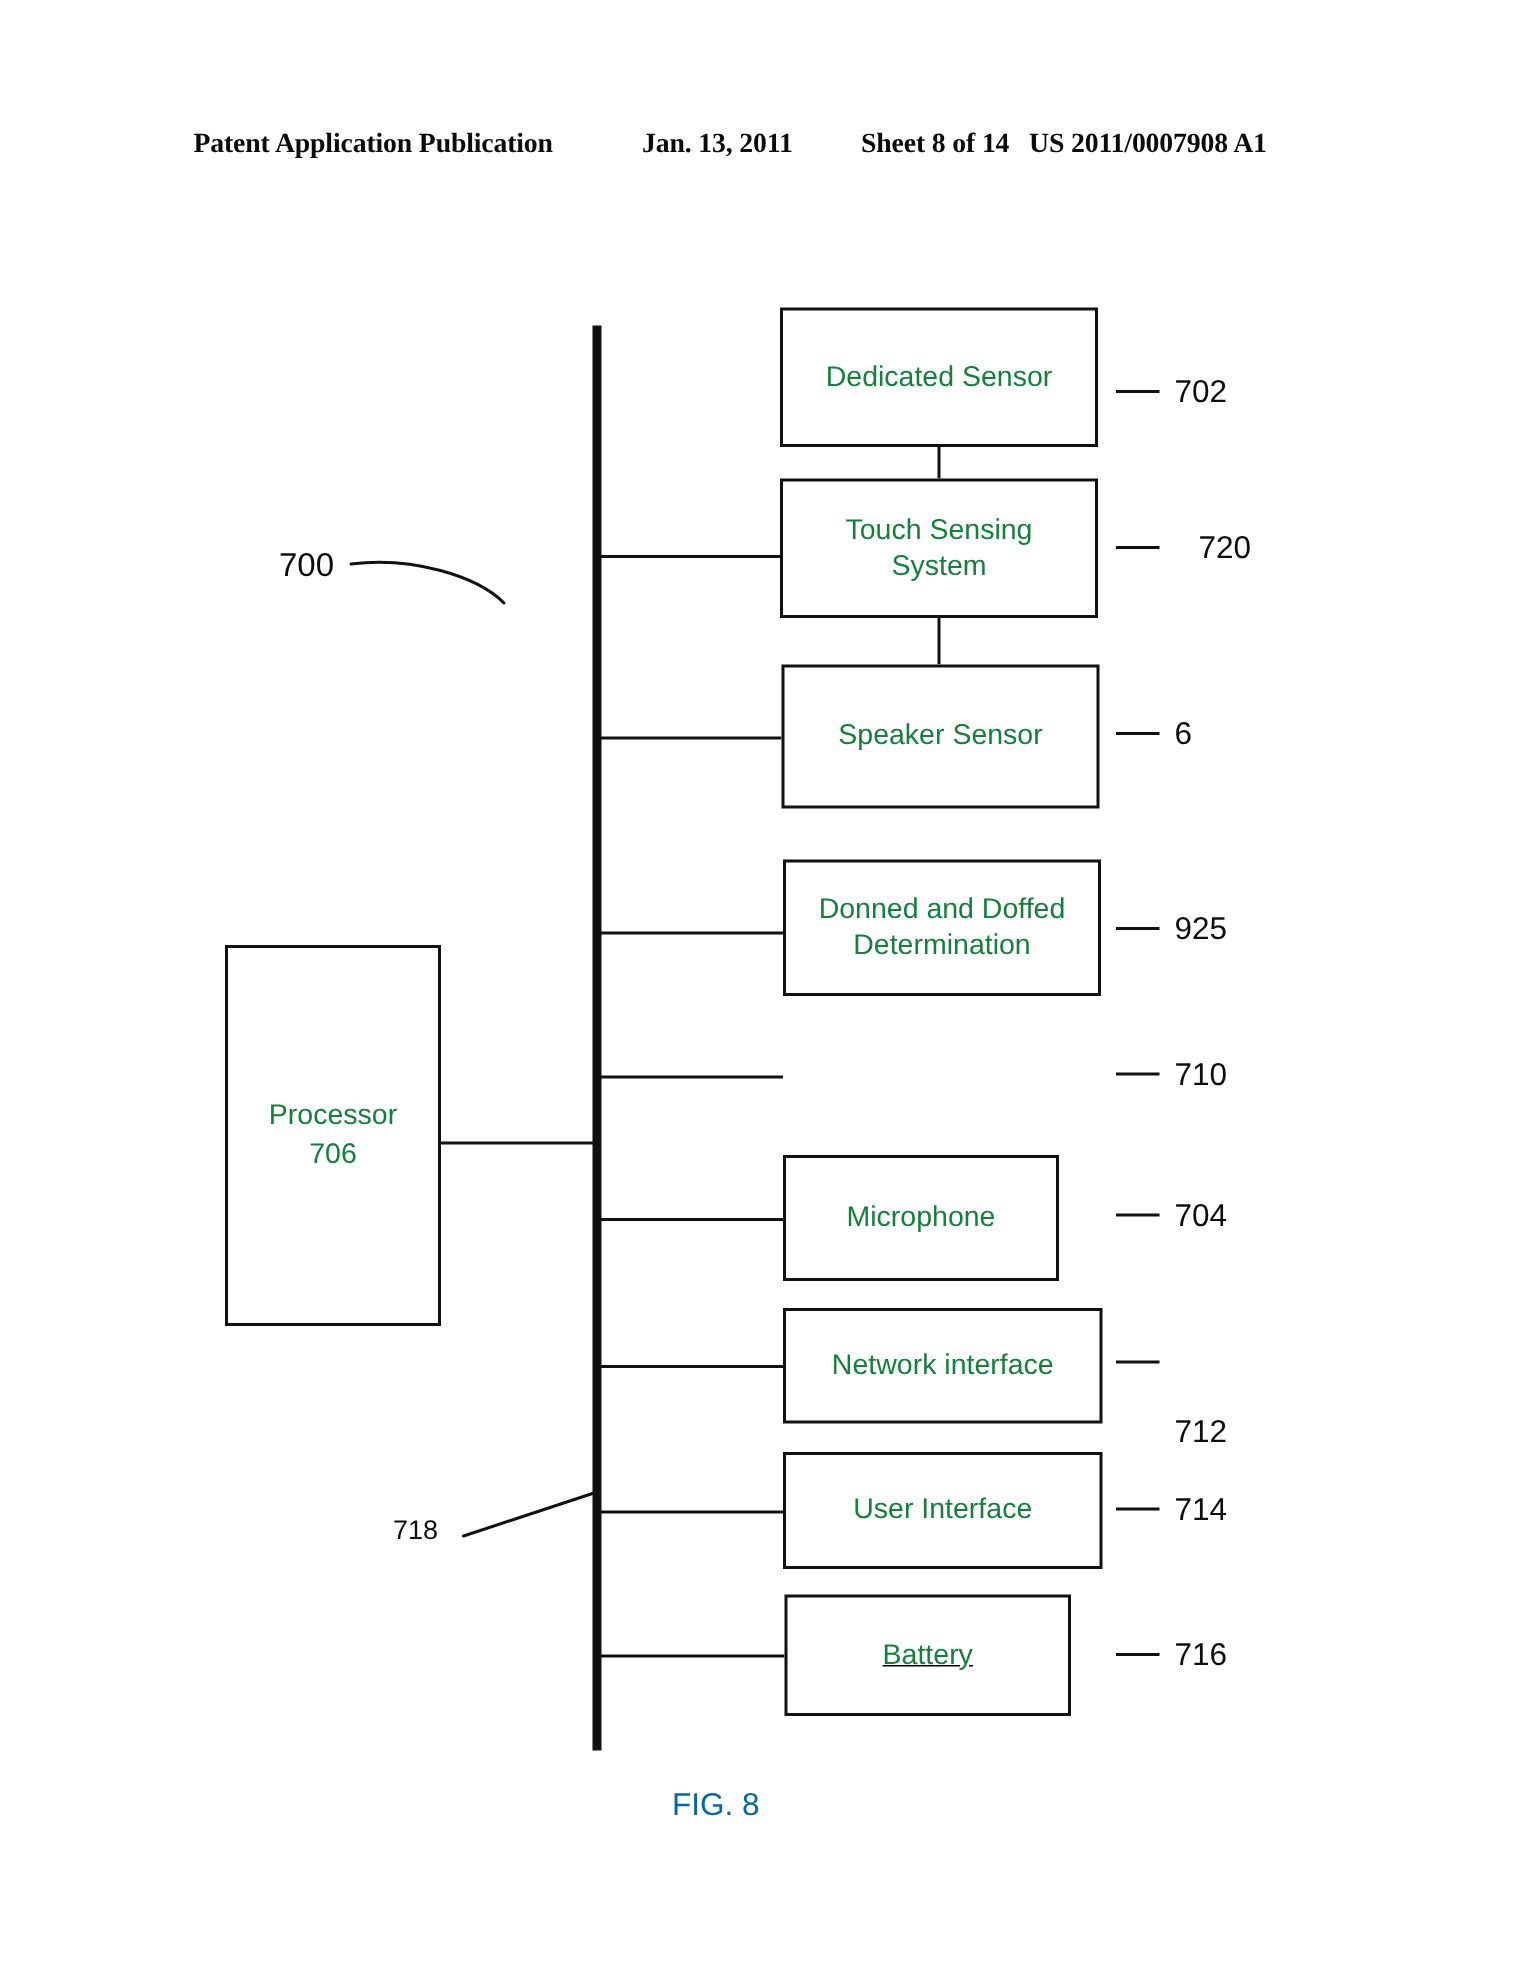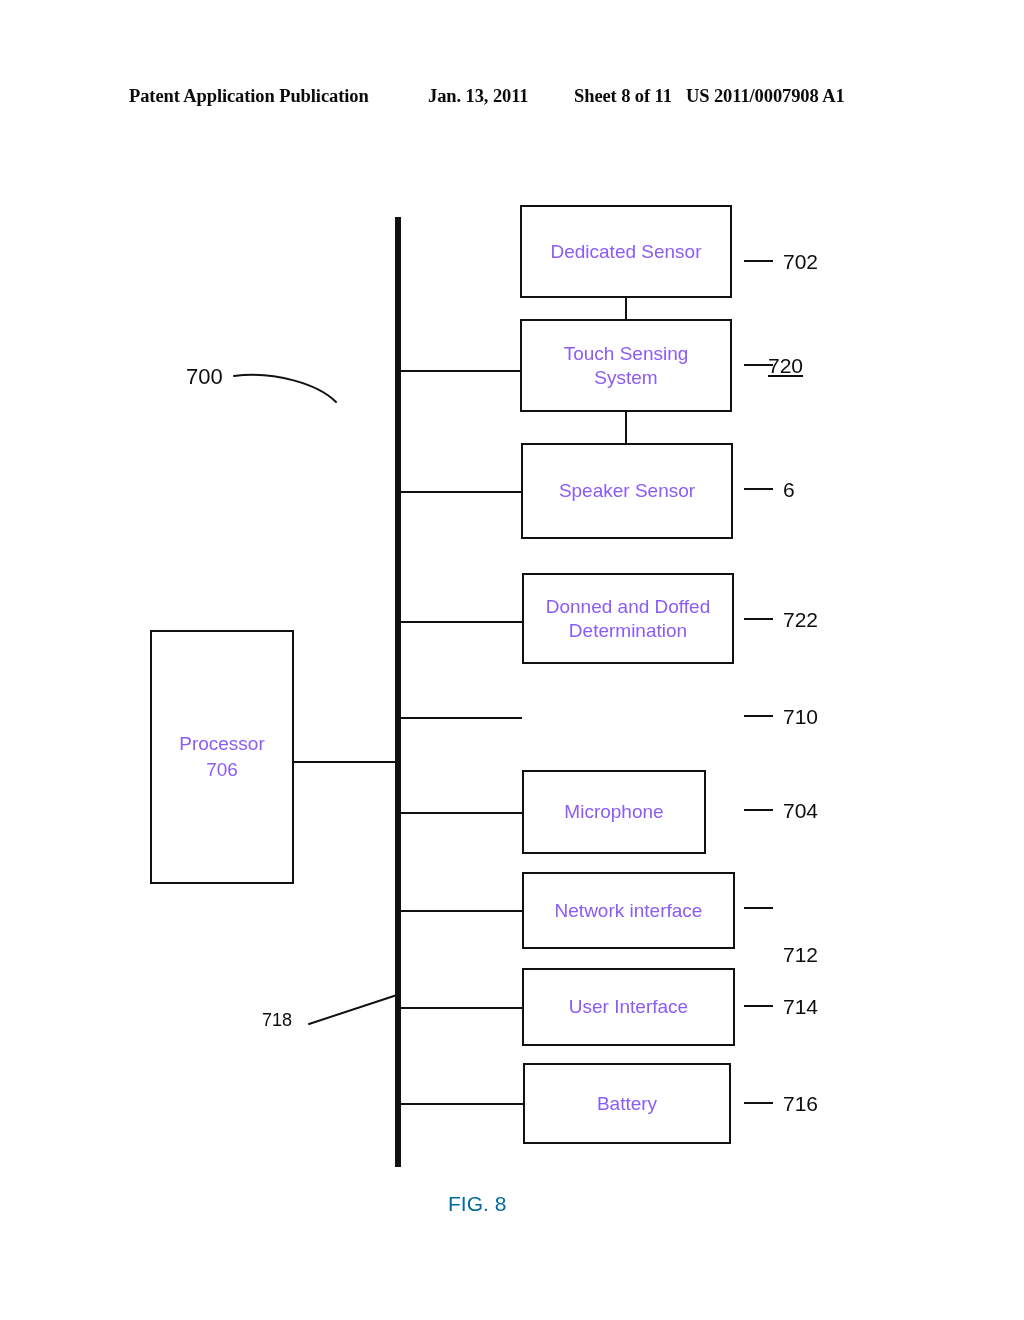--- a/index.html
+++ b/index.html
@@ -63,21 +63,21 @@
     display: flex;
     align-items: center;
     justify-content: center;
     text-align: center;
     z-index: 3;
   }
   .block-label {
     font-family: "Liberation Sans", sans-serif;
     font-size: 19px;
     line-height: 24px;
-    color: #8b5cf6;
+    color: #15803d;
     white-space: pre-line;
     padding: 0 6px;
     text-align: center;
   }
 
   #block-processor {
     left: 150px;
     top: 630px;
     width: 144px;
     height: 254px;
@@ -85,33 +85,33 @@
   #block-processor .block-label { line-height: 26px; }
 
   #block-dedicated-sensor { left: 520px; top: 205px;  width: 212px; height: 93px; }
   #block-touch-sensing    { left: 520px; top: 319px;  width: 212px; height: 93px; }
   #block-speaker-sensor   { left: 521px; top: 443px;  width: 212px; height: 96px; }
   #block-donned-doffed    { left: 522px; top: 573px;  width: 212px; height: 91px; }
   #block-memory           { left: 522px; top: 678px;  width: 211px; height: 80px; }
   #block-microphone       { left: 522px; top: 770px;  width: 184px; height: 84px; }
   #block-network          { left: 522px; top: 872px;  width: 213px; height: 77px; }
   #block-user-interface   { left: 522px; top: 968px;  width: 213px; height: 78px; }
-  #block-battery          { left: 523px; top: 1063px; width: 208px; height: 81px; }
+  #block-battery          { left: 523px; top: 1063px; width: 191px; height: 81px; text-decoration: underline; }
 
   
   .ref-num {
     position: absolute;
     font-family: "Liberation Sans", sans-serif;
     font-size: 21px;
     color: #0d0d0d;
     white-space: nowrap;
     z-index: 4;
   }
   #ref-702 { left: 783px; top: 250px; }
-  #ref-720 { left: 768px; top: 354px; text-decoration: underline; }
+  #ref-720 { left: 799px; top: 354px; }
   #ref-6   { left: 783px; top: 478px; }
   #ref-722 { left: 783px; top: 608px; }
   #ref-710 { left: 783px; top: 705px; }
   #ref-704 { left: 783px; top: 799px; }
   #ref-712 { left: 783px; top: 943px; }
   #ref-714 { left: 783px; top: 995px; }
   #ref-716 { left: 783px; top: 1092px; }
 
   #ref-700 { left: 186px; top: 364px; font-size: 22px; }
   #ref-718 { left: 262px; top: 1010px; font-size: 18px; }
@@ -127,21 +127,21 @@
     white-space: nowrap;
     z-index: 4;
   }
 </style>
 </head>
 <body>
 
 <div id="page-header">
   <span class="hdr-item" id="hdr-pub">Patent Application Publication</span>
   <span class="hdr-item" id="hdr-date">Jan. 13, 2011</span>
-  <span class="hdr-item" id="hdr-sheet">Sheet 8 of 11</span>
+  <span class="hdr-item" id="hdr-sheet">Sheet 8 of 14</span>
   <span class="hdr-item" id="hdr-num">US 2011/0007908 A1</span>
 </div>
 
 <div id="figure">
 
   <svg id="figure-svg" viewBox="0 0 1024 1320">
 
     <line x1="398" y1="217" x2="398" y2="1167" stroke="#111111" stroke-width="6"></line>
 
     <line x1="294" y1="762" x2="398" y2="762" stroke="#111111" stroke-width="2"></line>
@@ -209,21 +209,21 @@
     <span class="block-label">User Interface</span>
   </div>
 
   <div class="block" id="block-battery">
     <span class="block-label">Battery</span>
   </div>
 
   <span class="ref-num" id="ref-702">702</span>
   <span class="ref-num" id="ref-720">720</span>
   <span class="ref-num" id="ref-6">6</span>
-  <span class="ref-num" id="ref-722">722</span>
+  <span class="ref-num" id="ref-722">925</span>
   <span class="ref-num" id="ref-710">710</span>
   <span class="ref-num" id="ref-704">704</span>
   <span class="ref-num" id="ref-712">712</span>
   <span class="ref-num" id="ref-714">714</span>
   <span class="ref-num" id="ref-716">716</span>
 
   <span class="ref-num" id="ref-700">700</span>
   <span class="ref-num" id="ref-718">718</span>
 
   <div id="figure-caption">FIG. 8</div>

